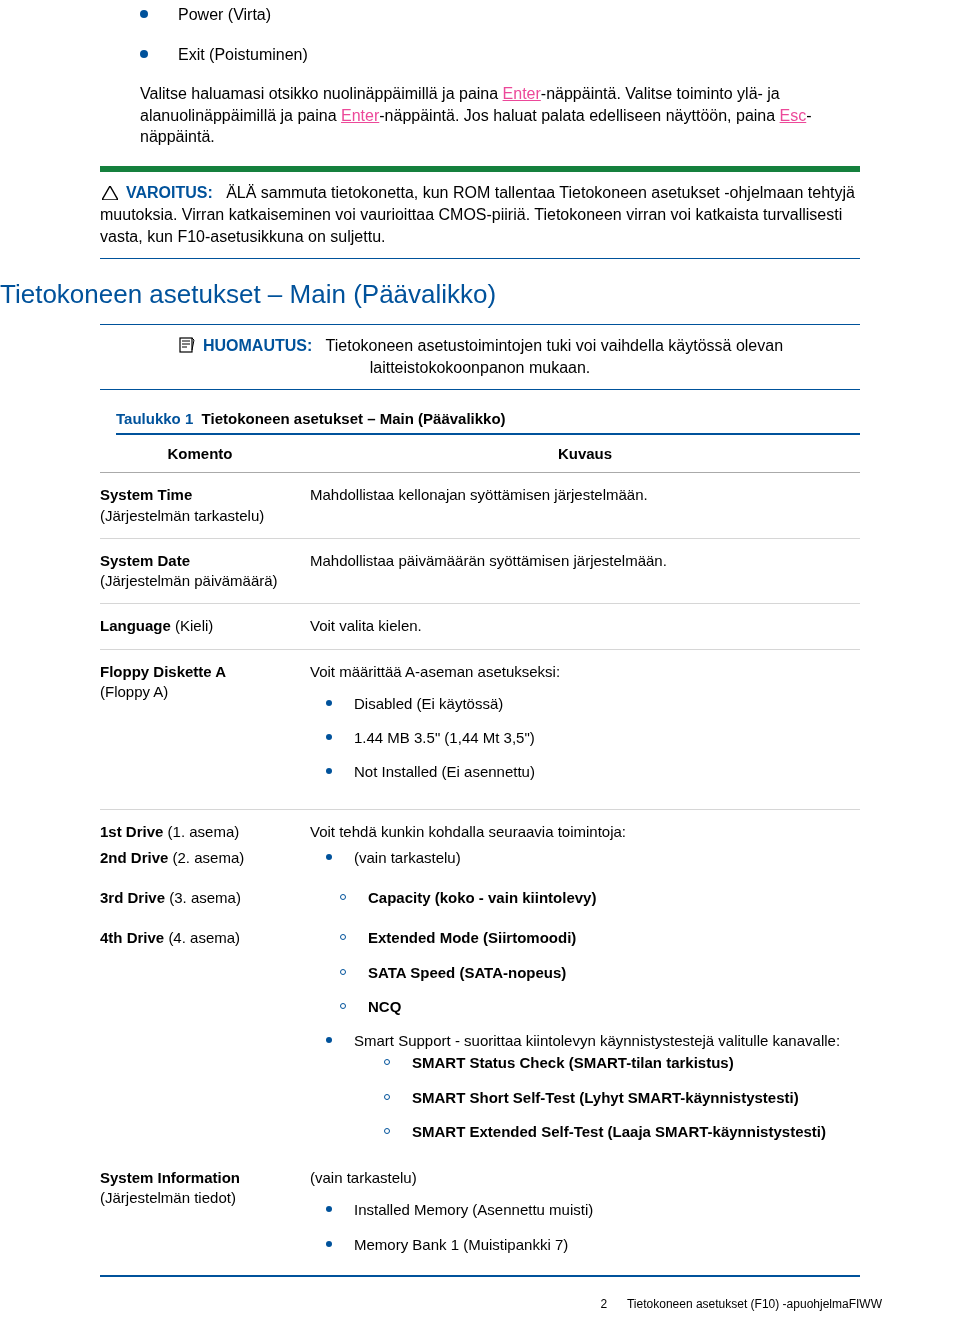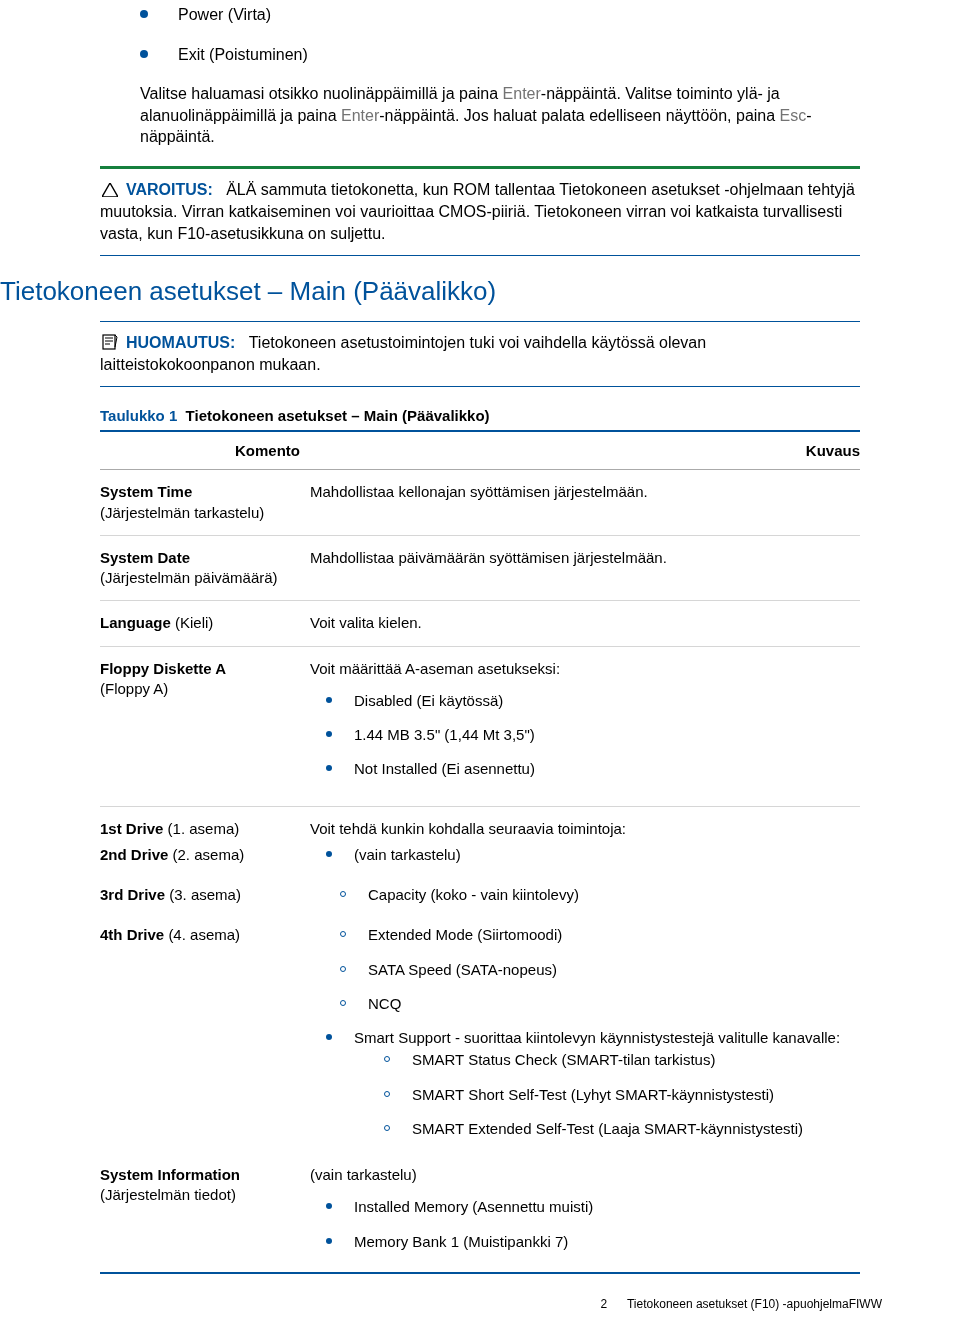--- a/index.html
+++ b/index.html
@@ -38,34 +38,35 @@
     width: 8px;
     height: 8px;
     border-radius: 50%;
     background: #00529b;
   }
   .body-text {
     font-size: 16px;
     line-height: 1.35;
     margin: 0 0 18px 40px;
   }
-  .link-word { color: #737373; }
+  .link-word { color: #ec4899; text-decoration: underline; }
   .warning-block, .note-block {
     margin: 0 0 20px 0;
     padding: 10px 0;
     font-size: 16px;
     line-height: 1.38;
   }
   .warning-block {
-    border-top: 3px solid #15803d;
+    border-top: 6px solid #15803d;
     border-bottom: 1px solid #00529b;
   }
   .note-block {
     border-top: 1px solid #00529b;
     border-bottom: 1px solid #00529b;
+    text-align: center;
   }
   .warning-icon, .note-icon {
     display: inline-block;
     width: 20px;
     text-align: center;
     margin-right: 6px;
     vertical-align: top;
   }
   .warning-icon svg, .note-icon svg { display: inline-block; vertical-align: -2px; }
   .warning-label, .note-label { font-weight: bold; color: #00529b; }
@@ -73,32 +74,32 @@
     color: #00529b;
     font-size: 26px;
     font-weight: normal;
     margin: 10px 0 14px -100px;
     padding-left: 0;
   }
   .table-title {
     color: #00529b;
     font-size: 15px;
     font-weight: bold;
-    margin: 18px 0 0 0;
+    margin: 18px 0 0 16px;
     border-bottom: 2px solid #00529b;
     padding-bottom: 6px;
   }
   .table-title .caption { color: #000; font-weight: bold; }
   table.settings {
     width: 100%;
     border-collapse: collapse;
     font-size: 15px;
   }
   table.settings thead th {
-    text-align: right;
+    text-align: center;
     font-weight: bold;
     padding: 10px 0 10px 0;
     border-bottom: 1px solid #aaa;
     vertical-align: top;
   }
   table.settings tbody td {
     padding: 12px 0;
     vertical-align: top;
     border-bottom: 1px solid #d6d6d6;
     line-height: 1.35;
@@ -124,20 +125,21 @@
     top: 6px;
     width: 6px;
     height: 6px;
     border-radius: 50%;
     background: #00529b;
   }
   .sub-sub {
     list-style: none;
     padding: 0;
     margin: 2px 0 0 0;
+    font-weight: bold;
   }
   .sub-sub > li {
     position: relative;
     padding-left: 58px;
     margin: 0 0 14px 0;
   }
   .sub-sub > li::before {
     content: "";
     position: absolute;
     left: 30px;

